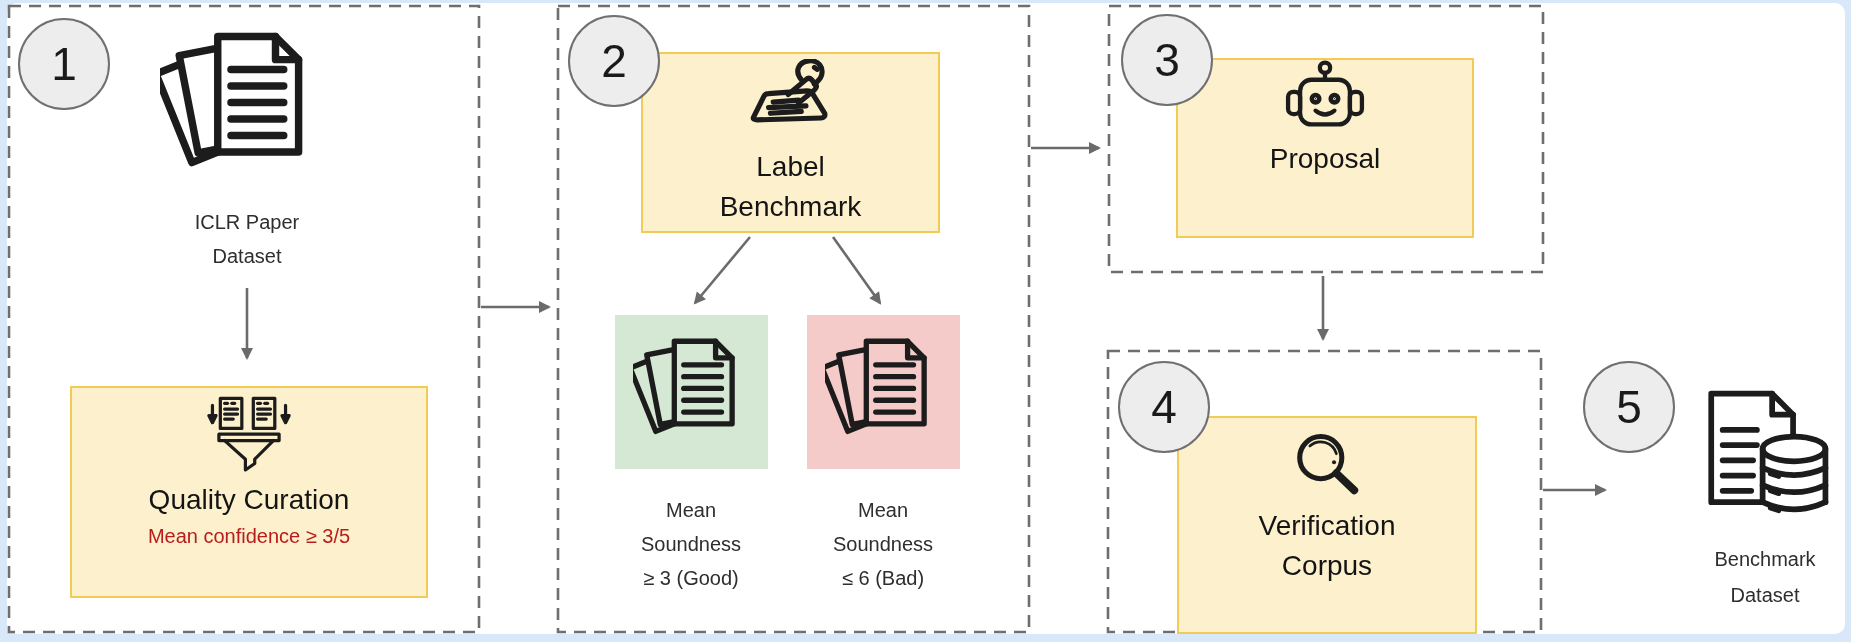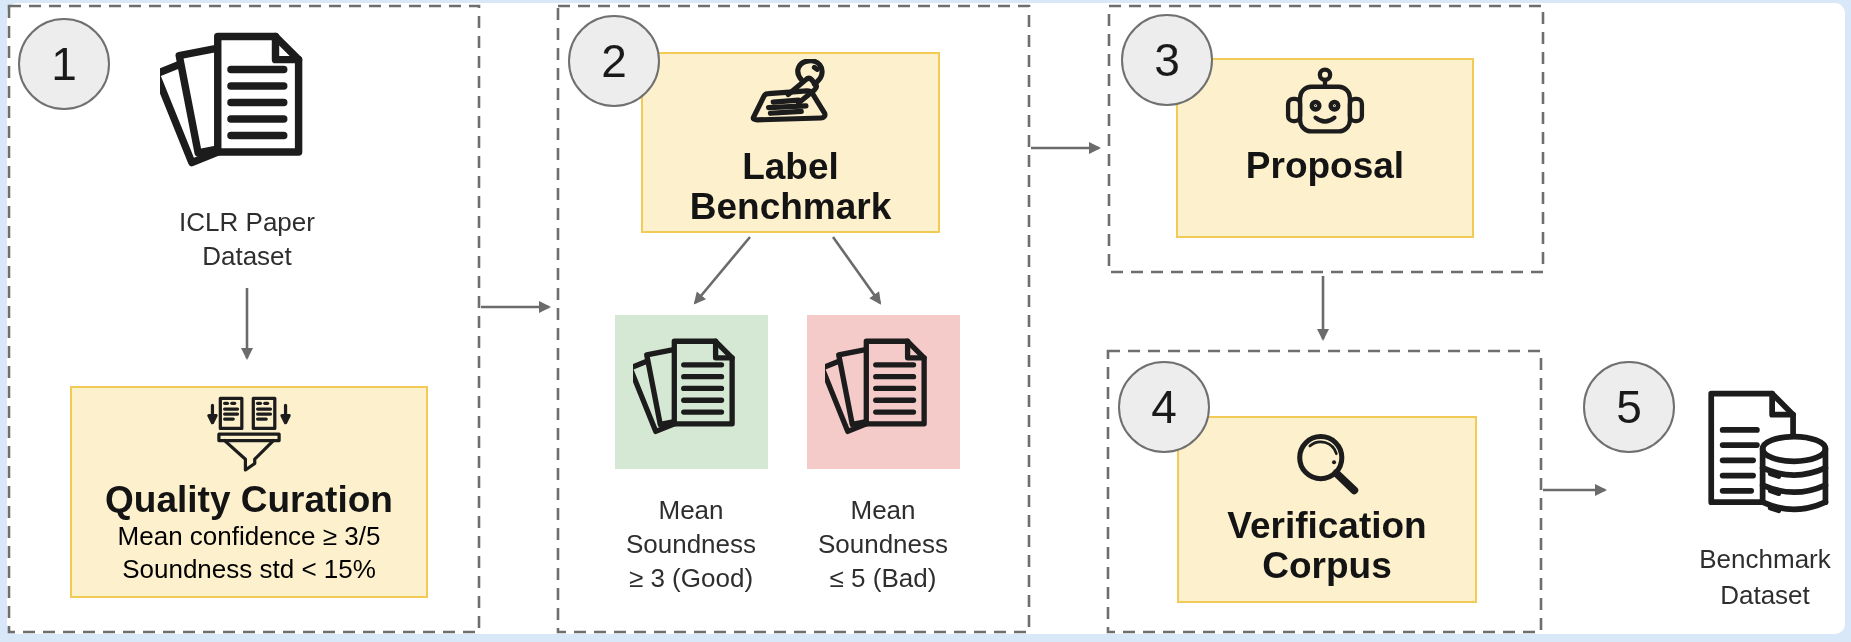--- a/index.html
+++ b/index.html
@@ -4,23 +4,23 @@
 <style>
   html,body{margin:0;padding:0;}
   body{width:1851px;height:642px;background:#d9e8f8;font-family:"Liberation Sans",sans-serif;overflow:hidden;}
   #page{position:relative;width:1851px;height:642px;}
   .canvas{position:absolute;left:7px;top:3px;width:1838px;height:631px;background:#ffffff;border-radius:10px;}
   .overlay{position:absolute;left:0;top:0;width:1851px;height:642px;pointer-events:none;}
   .boundary{fill:none;stroke:#6e6e6e;stroke-width:2.6;stroke-dasharray:12 8;}
   .connector{stroke:#6b6b6b;stroke-width:2.6;fill:none;}
   .badge{position:absolute;width:92px;height:92px;border-radius:50%;background:#ededed;border:2.5px solid #707070;display:flex;align-items:center;justify-content:center;font-size:46px;color:#1a1a1a;z-index:5;box-sizing:border-box;}
   .step-box{position:absolute;background:#fcf0cd;border:2px solid #f2cb56;box-sizing:border-box;display:flex;flex-direction:column;align-items:center;z-index:2;}
-  .box-title{font-weight:bold;font-size:37px;line-height:40px;color:#141414;text-align:center;}
-  .criteria{font-size:26px;line-height:33px;color:#000000;text-align:right;}
-  .flow-label{position:absolute;font-size:26px;line-height:34px;color:#2e2e2e;text-align:center;}
+  .box-title{font-weight:normal;font-size:28px;line-height:40px;color:#141414;text-align:center;}
+  .criteria{font-size:20px;line-height:33px;color:#b91c1c;text-align:right;}
+  .flow-label{position:absolute;font-size:20px;line-height:34px;color:#2e2e2e;text-align:center;}
   .category-box{position:absolute;width:153px;height:154px;display:flex;align-items:center;justify-content:center;}
   .good{background:#d5e8d4;}
   .bad{background:#f5cbca;}
   .icon{display:block;}
   .ink{stroke:#1c1c1c;fill:none;stroke-linecap:round;stroke-linejoin:round;}
   .papers-white .pg{fill:#ffffff;}
   .papers-green .pg{fill:#d5e8d4;}
   .papers-pink .pg{fill:#f5cbca;}
 </style>
 </head>
@@ -101,21 +101,20 @@
           <path d="M72 28 H90"></path>
           <path d="M72 35 H84"></path>
         <path d="M111 16 V32"></path>
           <path d="M106 30 L111 40 L116 30 Z" fill="#1c1c1c"></path>
         <rect x="18" y="56" width="84" height="9"></rect>
         <path d="M26 65 L55 91 V106 L68 97 V91 L94 65"></path>
       </g>
     </svg>
     <div class="box-title">Quality Curation</div>
     <div class="criteria">Mean confidence ≥ 3/5</div>
-    <div class="criteria">Soundness std &lt; 15%</div>
   </div>
 
   <div class="step-box" style="left:641px;top:52px;width:299px;height:181px;padding-top:5px;">
     <svg class="icon" width="104" height="88" viewBox="0 0 110 94">
       <g class="ink" stroke-width="5.5">
         <path d="M15 62 L26 40 C27 38 29 37 31 37 L72 34 C75 34 77 35 78 37 L91 58 C92 61 90 63 87 63 L19 65 C16 65 14 64 15 62 Z"></path>
         <path d="M36 46 L63 44"></path>
           <path d="M31 52 L71 50"></path>
           <path d="M33 58 L66 56"></path>
         <path d="M52 38 L71 22 C73 20 75 20 77 22 L81 27 C83 29 82 31 80 33 L63 47"></path>
@@ -161,44 +160,44 @@
   </div>
 
   <div class="flow-label" style="left:591px;top:493px;width:200px;">
     <div>Mean</div>
     <div>Soundness</div>
     <div>≥ 3 (Good)</div>
   </div>
   <div class="flow-label" style="left:783px;top:493px;width:200px;">
     <div>Mean</div>
     <div>Soundness</div>
-    <div>≤ 5 (Bad)</div>
-  </div>
-
-  <div class="step-box" style="left:1176px;top:58px;width:298px;height:180px;padding-top:7px;">
+    <div>≤ 6 (Bad)</div>
+  </div>
+
+  <div class="step-box" style="left:1176px;top:58px;width:298px;height:180px;">
     <svg class="icon" width="86" height="79" viewBox="0 0 100 92">
       <g class="ink" stroke-width="5">
         <circle cx="50" cy="9" r="6"></circle>
         <path d="M50 15 V23"></path>
         <rect x="21" y="23" width="58" height="52" rx="13"></rect>
         <rect x="7" y="37" width="14" height="26" rx="6"></rect>
         <rect x="79" y="37" width="14" height="26" rx="6"></rect>
         <circle cx="39" cy="45" r="4.5"></circle>
         <circle cx="61" cy="45" r="4.5"></circle>
         <circle cx="39" cy="45" r="0.8" fill="#1c1c1c"></circle>
         <circle cx="61" cy="45" r="0.8" fill="#1c1c1c"></circle>
         <path d="M39 59 Q50 68 61 59"></path>
       </g>
     </svg>
     <div class="box-title">
       <div>Proposal</div>
     </div>
   </div>
 
-  <div class="step-box" style="left:1177px;top:416px;width:300px;height:187px;padding-top:10px;">
+  <div class="step-box" style="left:1177px;top:416px;width:300px;height:218px;padding-top:10px;">
     <svg class="icon" width="78" height="78" viewBox="0 0 100 100">
       <g class="ink">
         <circle cx="42" cy="38" r="27" stroke-width="6.5"></circle>
         <path d="M28 23 A21 21 0 0 1 62 33" stroke-width="3.5"></path>
         <circle cx="59" cy="44" r="2.6" fill="#1c1c1c" stroke="none"></circle>
         <path d="M62 58 L85 80" stroke-width="10"></path>
       </g>
     </svg>
     <div class="box-title">
       <div>Verification</div>

